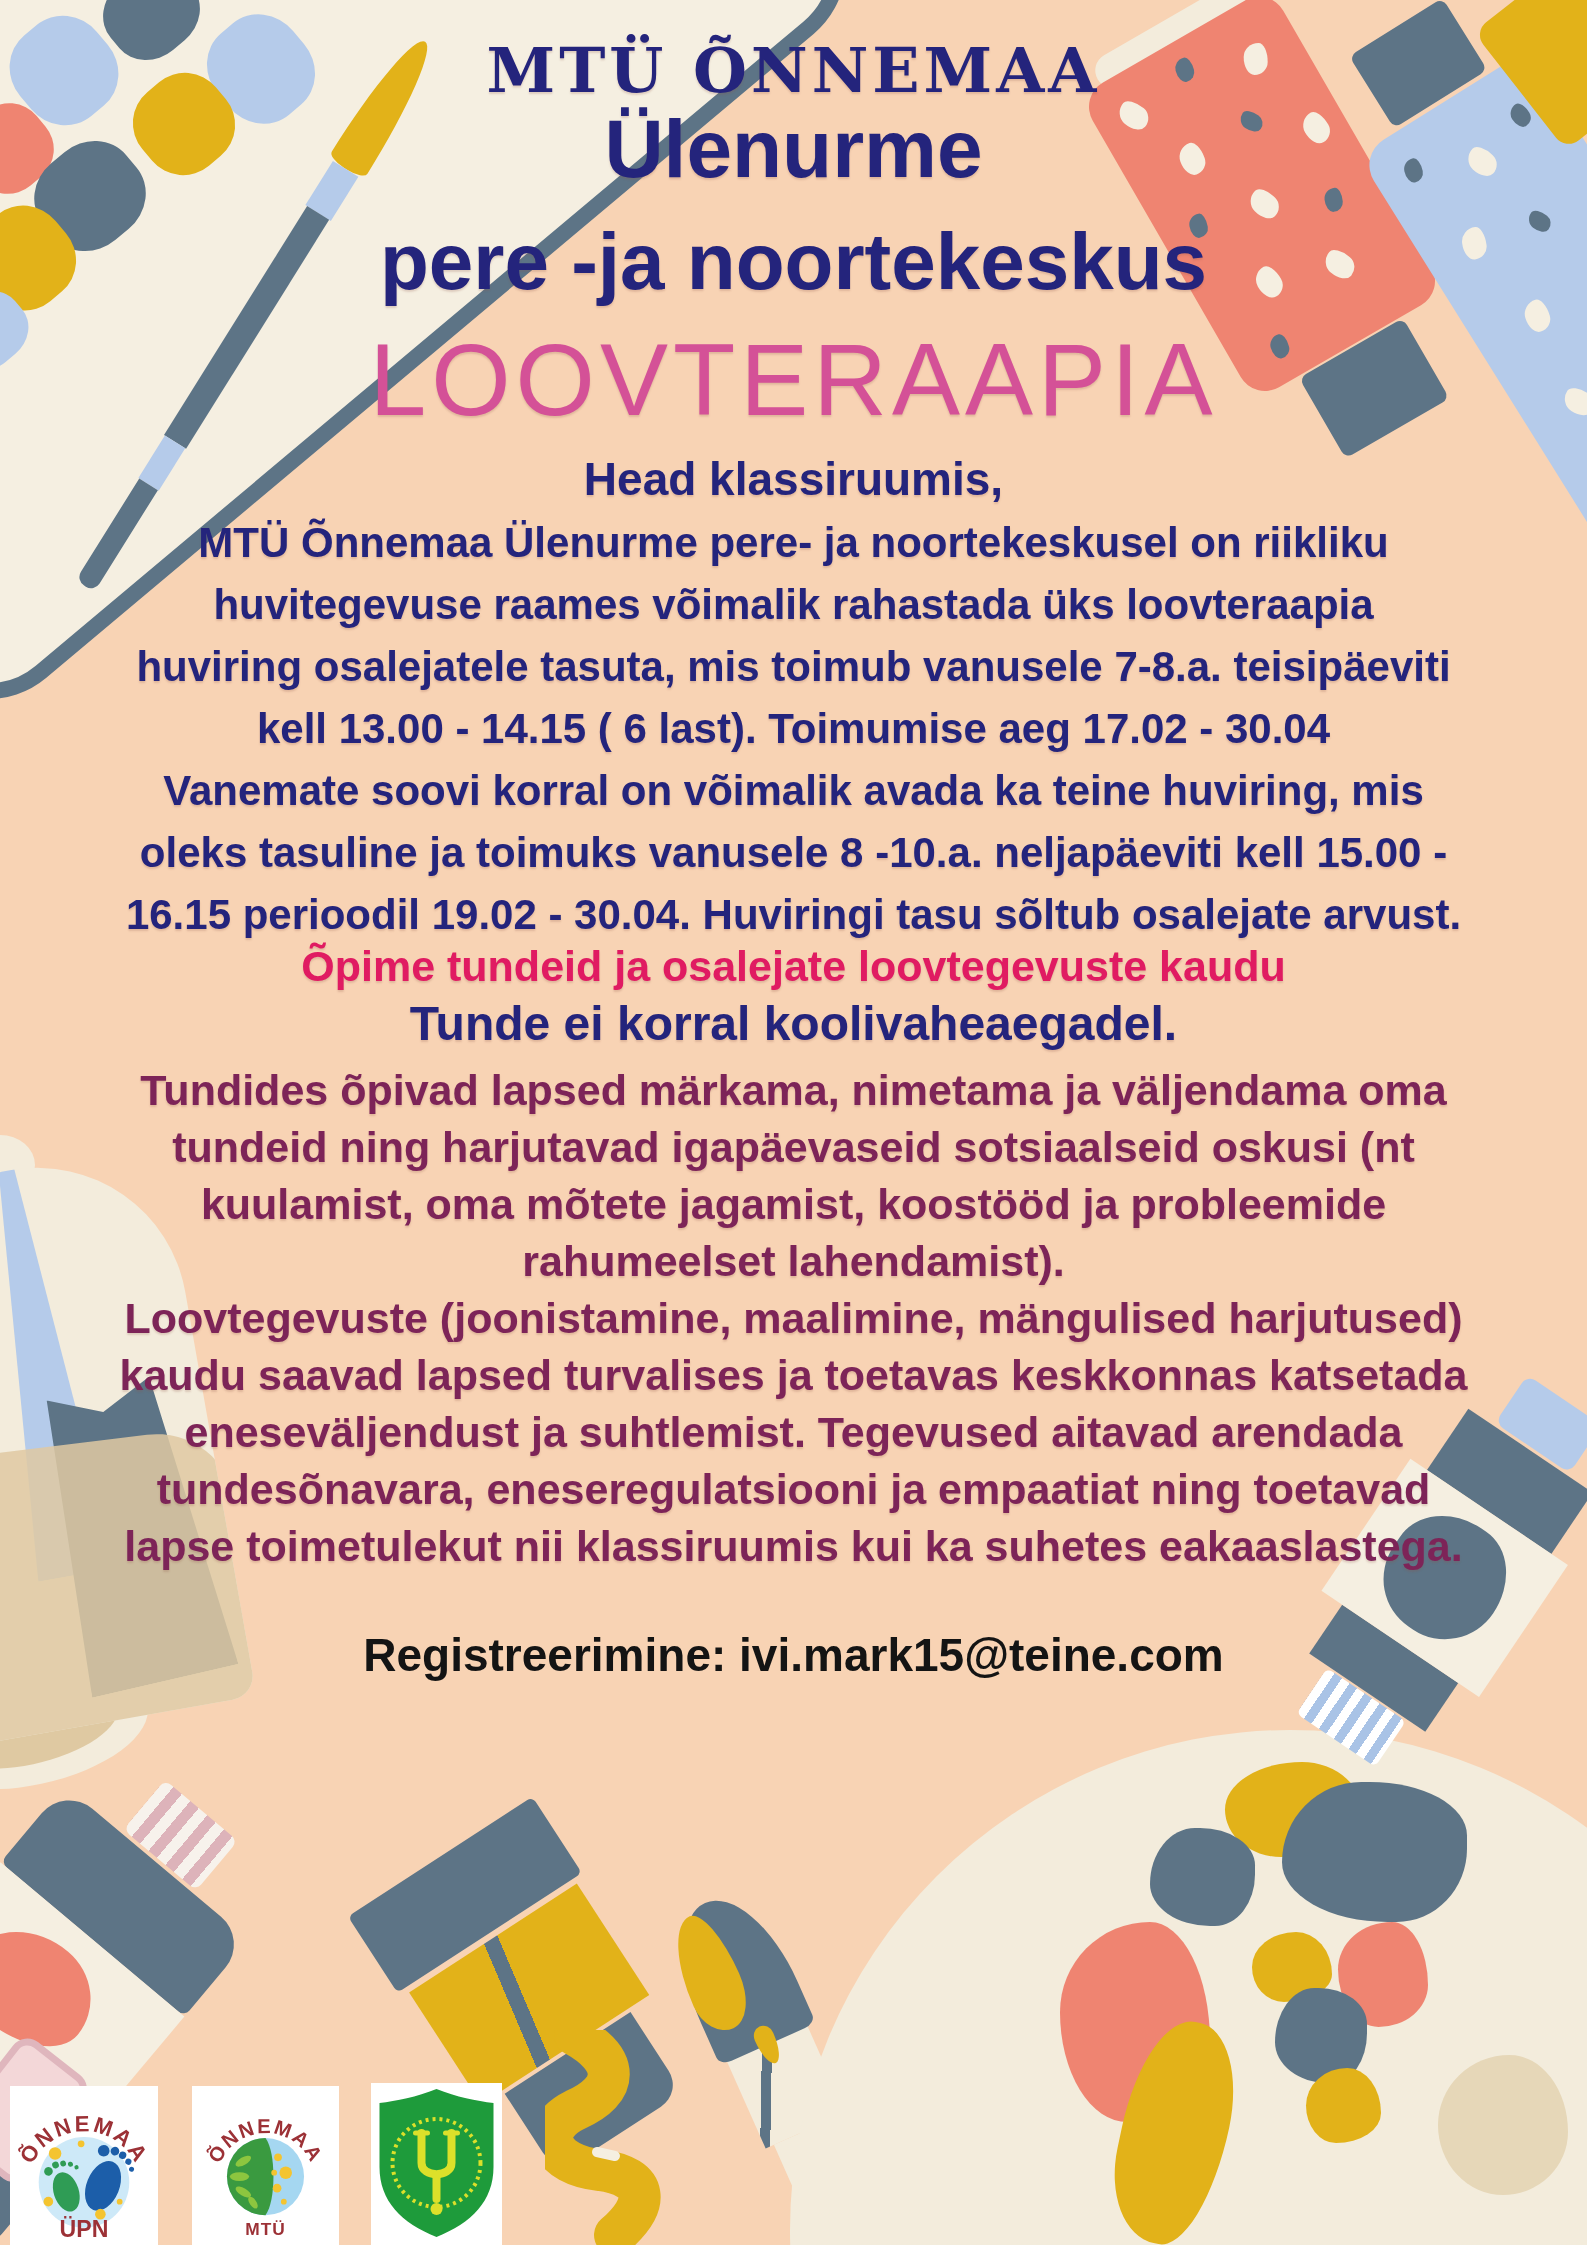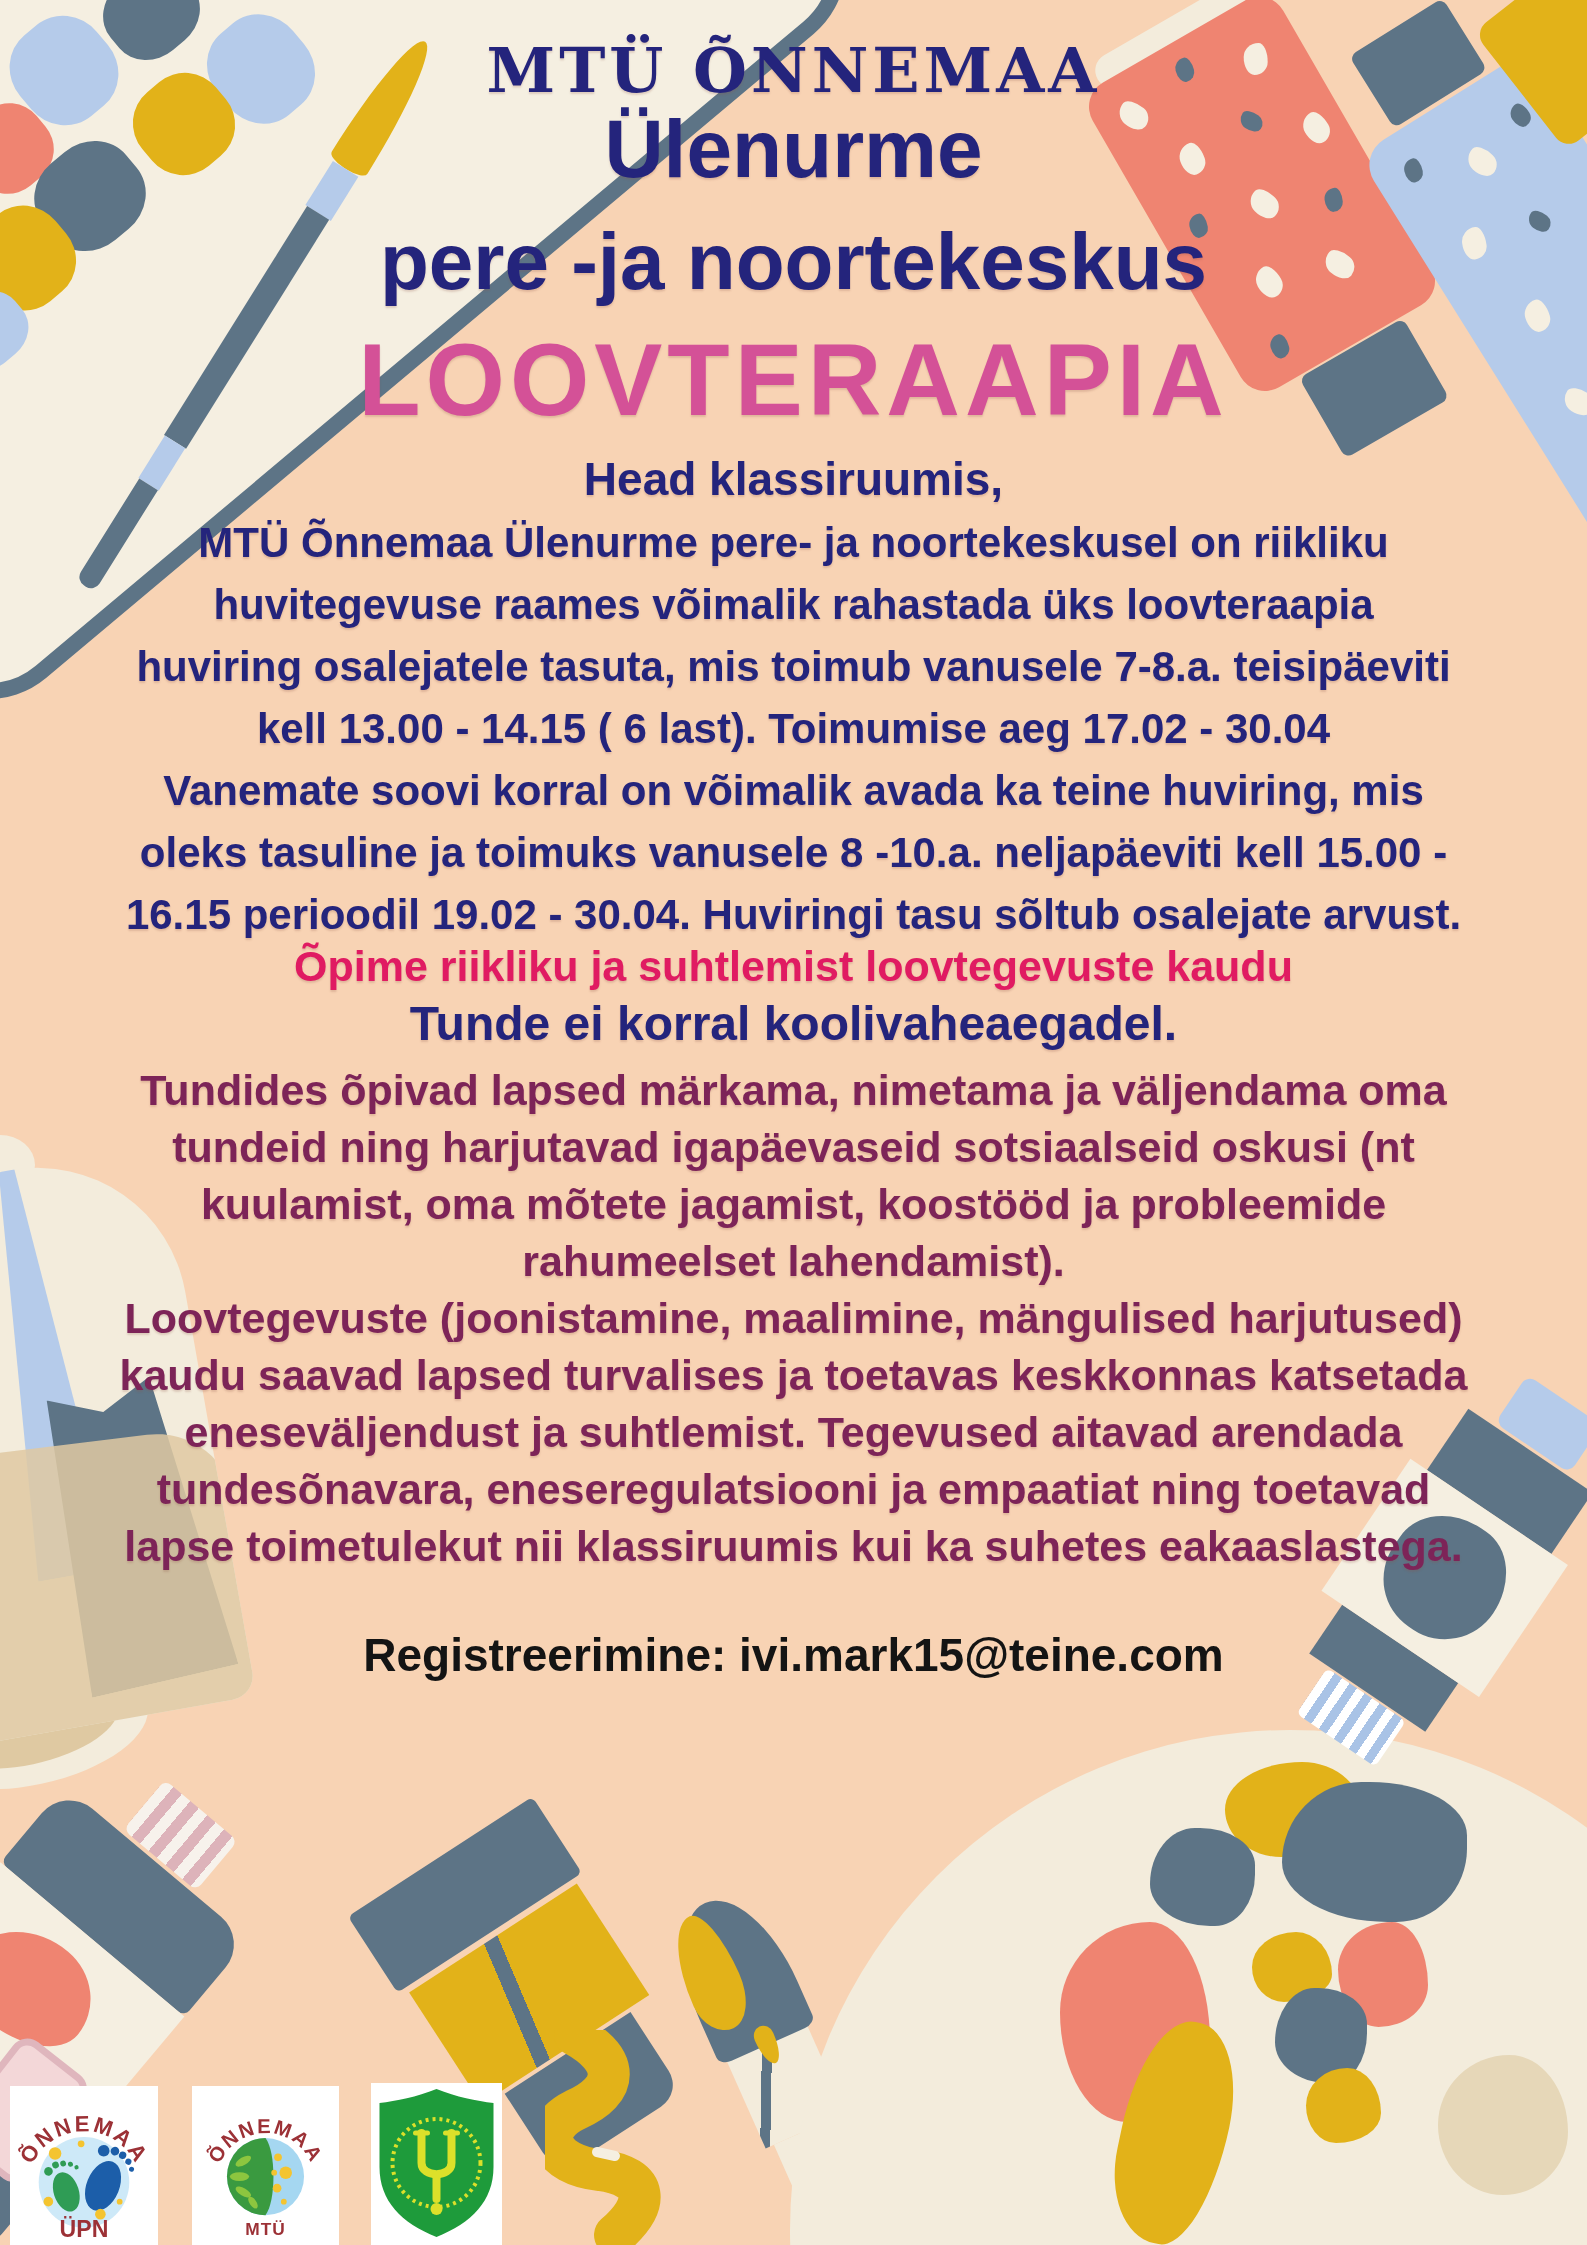--- a/index.html
+++ b/index.html
@@ -17,21 +17,21 @@
   .sp-c{background:#f5efe1;} .sp-s{background:#5d7486;}
   .slate{background:#5d7486;} .salmon{background:#ef8471;} .lblue{background:#b5cbea;}
   .yellow{background:#e2b219;} .cream{background:#f3ecdc;}
   
   .content{position:absolute;left:0;top:0;width:100%;z-index:3;text-align:center;}
   .content>div{position:absolute;left:0;width:100%;}
   .t-org{top:34px;font-family:"DejaVu Serif",serif;font-weight:bold;font-size:62px;
     letter-spacing:4px;color:#24247c;}
   .t-line1{top:102px;font-size:82px;font-weight:800;color:#24247c;}
   .t-line2{top:216px;font-size:80px;font-weight:800;color:#24247c;text-align:center;}
-  .t-prog{top:322px;font-size:102px;font-weight:700;color:#d45197;letter-spacing:5px;}
+  .t-prog{top:322px;font-size:102px;font-weight:400;color:#d45197;letter-spacing:5px;}
   .t-greet{top:452px;font-size:46px;font-weight:bold;color:#24247c;}
   .t-intro{top:512px;font-size:42px;font-weight:bold;color:#24247c;line-height:62px;white-space:pre-line;}
   .t-high{top:942px;font-size:43px;font-weight:bold;color:#e01b62;}
   .t-note{top:996px;font-size:48px;font-weight:bold;color:#24247c;}
   .t-body{top:1062px;font-size:43px;font-weight:bold;color:#7d2458;line-height:57px;white-space:pre-line;}
   .t-reg{top:1628px;font-size:46px;font-weight:600;color:#141414;}
   .t-org,.t-line1,.t-line2,.t-prog,.t-greet,.t-intro,.t-high,.t-note,.t-body{
     text-shadow:0 2px 2px rgba(140,80,70,.22);}
   
   .logo{position:absolute;z-index:4;background:#ffffff;}
@@ -172,21 +172,21 @@
     <div class="t-line2">pere -ja noortekeskus</div>
     <div class="t-prog">LOOVTERAAPIA</div>
     <div class="t-greet">Head klassiruumis,</div>
     <div class="t-intro">MTÜ Õnnemaa Ülenurme pere- ja noortekeskusel on riikliku
 huvitegevuse raames võimalik rahastada üks loovteraapia
 huviring osalejatele tasuta, mis toimub vanusele 7-8.a. teisipäeviti
 kell 13.00 - 14.15 ( 6 last).  Toimumise aeg 17.02 - 30.04
 Vanemate soovi korral on võimalik avada ka teine huviring, mis
 oleks tasuline ja toimuks vanusele 8 -10.a. neljapäeviti kell 15.00 -
 16.15 perioodil 19.02 - 30.04. Huviringi tasu sõltub osalejate arvust.</div>
-    <div class="t-high">Õpime riikliku ja suhtlemist loovtegevuste kaudu</div>
+    <div class="t-high">Õpime tundeid ja osalejate loovtegevuste kaudu</div>
     <div class="t-note">Tunde ei korral koolivaheaegadel.</div>
     <div class="t-body">Tundides õpivad lapsed märkama, nimetama ja väljendama oma
 tundeid ning harjutavad igapäevaseid sotsiaalseid oskusi (nt
 kuulamist, oma mõtete jagamist, koostööd ja probleemide
 rahumeelset lahendamist).
 Loovtegevuste (joonistamine, maalimine, mängulised harjutused)
 kaudu saavad lapsed turvalises ja toetavas keskkonnas katsetada
 eneseväljendust ja suhtlemist. Tegevused aitavad arendada
 tundesõnavara, eneseregulatsiooni ja empaatiat ning toetavad
 lapse toimetulekut nii klassiruumis kui ka suhetes eakaaslastega.</div>

